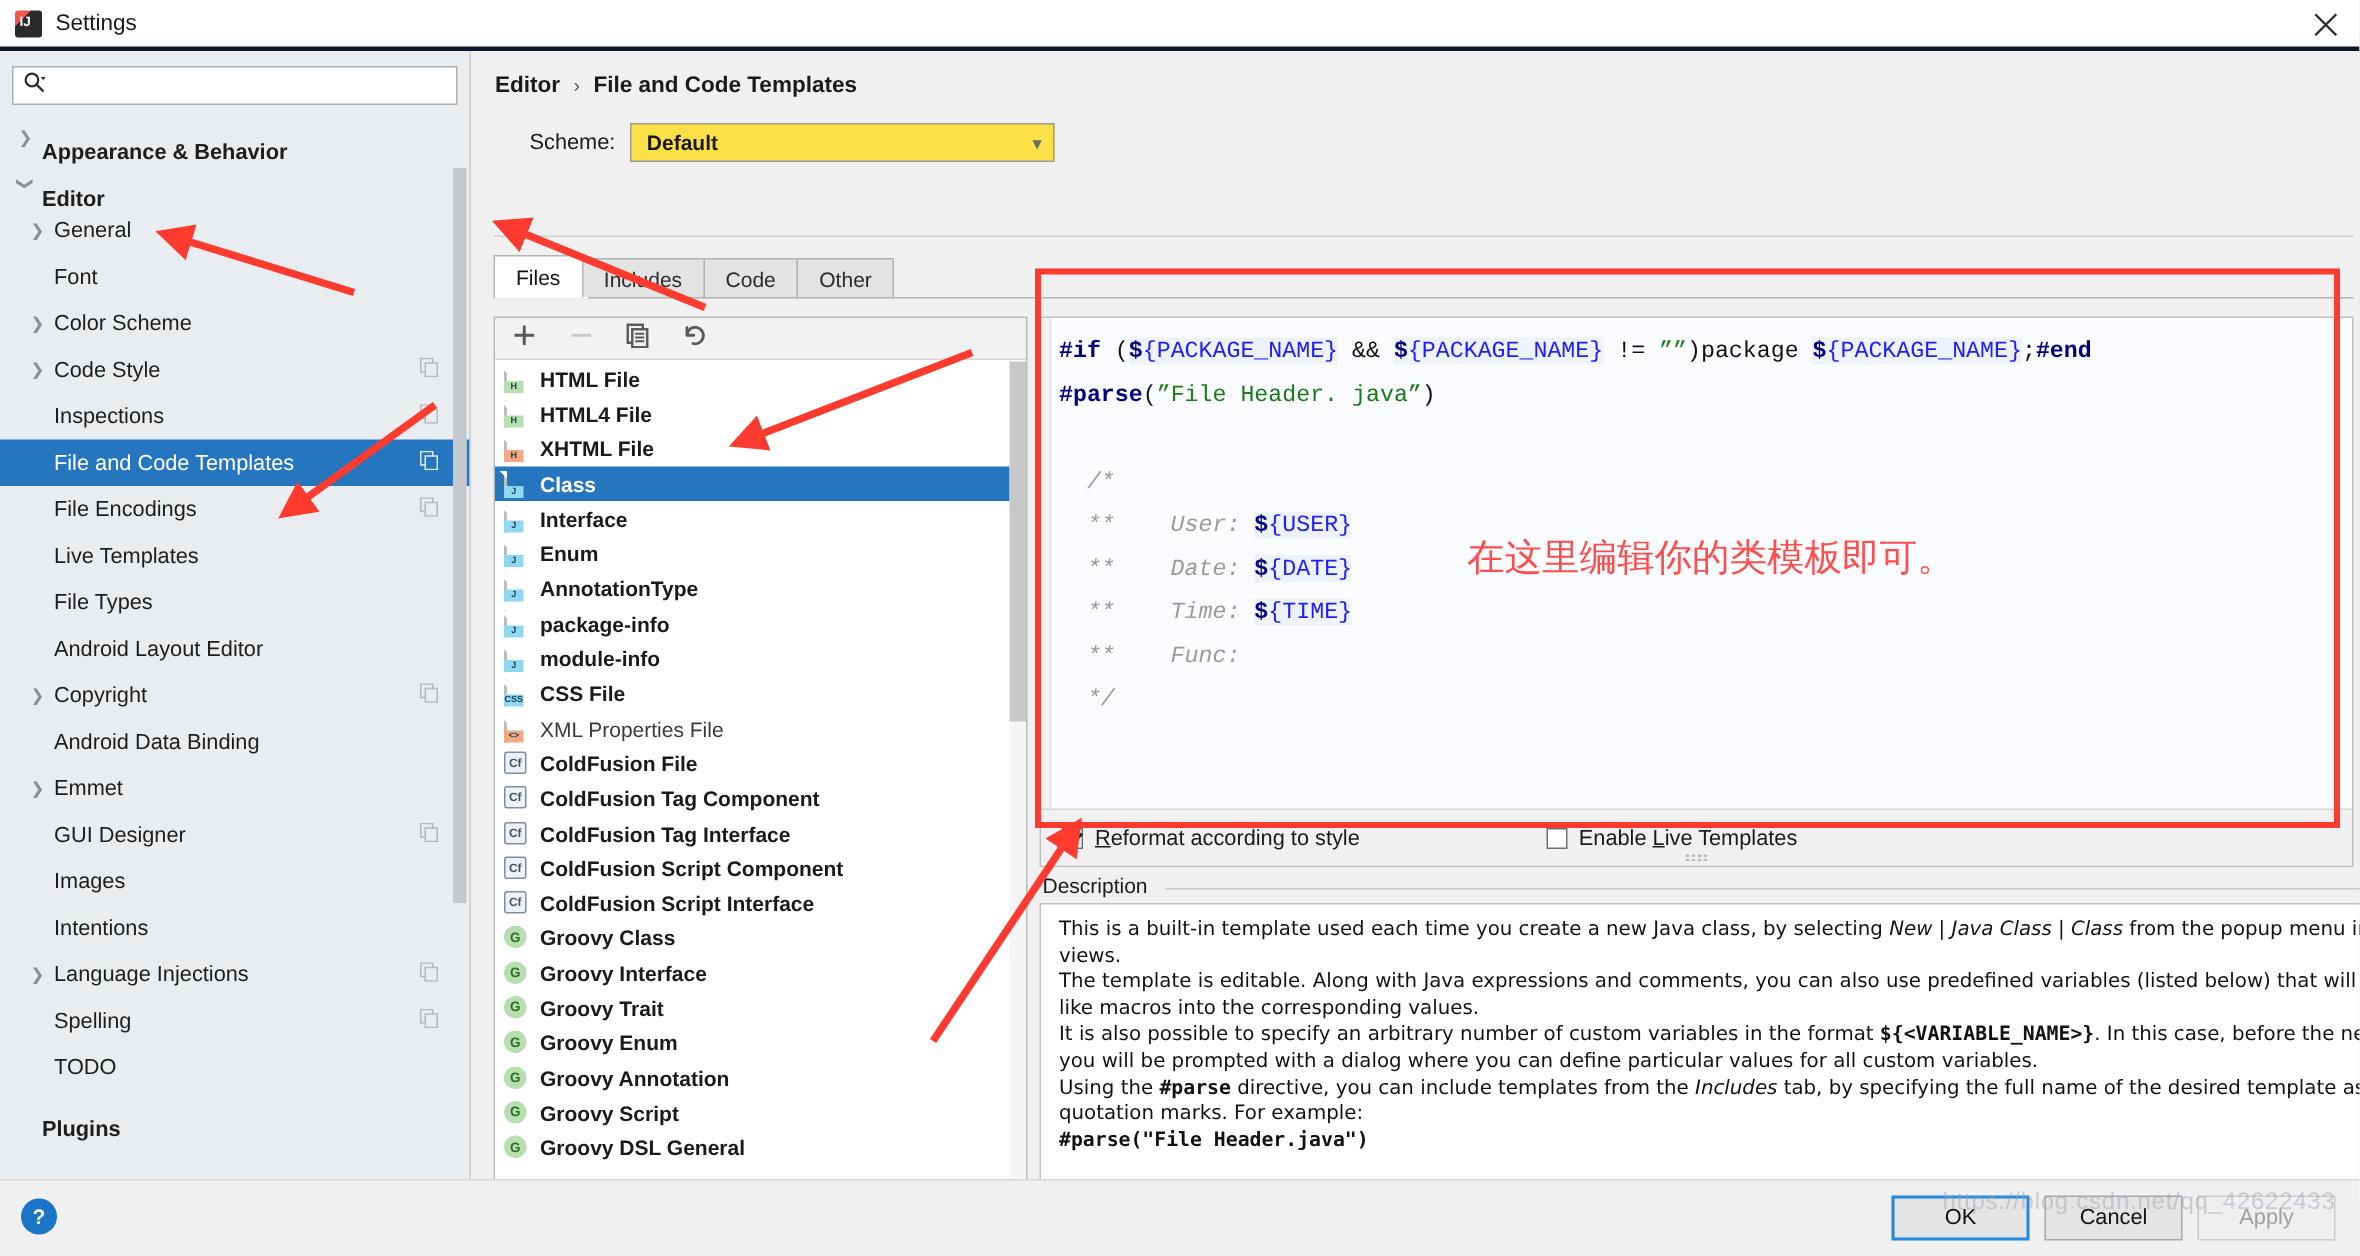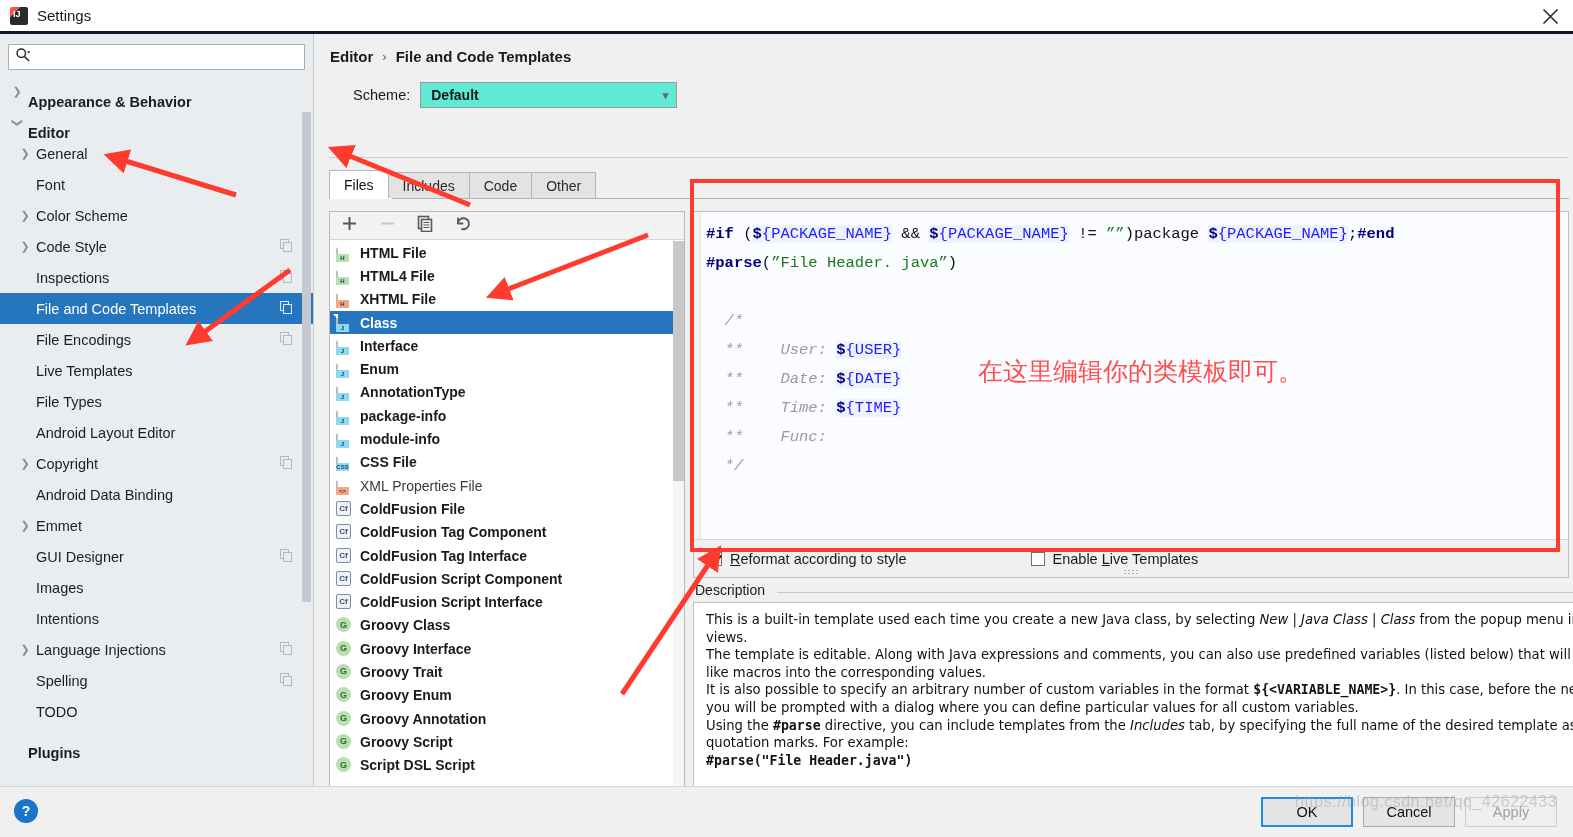--- a/index.html
+++ b/index.html
@@ -105,22 +105,22 @@
     display: flex; align-items: center; gap: 9px;
   }
   .breadcrumb .sep { color: #5d5d5d; font-weight: normal; font-size: 13px; }
 
   .scheme-row {
     position: absolute; left: 14px; top: 48px;
     display: flex; align-items: center;
   }
   .scheme-label { font-size: 14.5px; color: #1a1a1a; margin-right: 10px; margin-left: 24px; }
   .scheme-select {
-    width: 257px; height: 26px;
-    background: #5eead4; border: 1px solid #9a9a9a;
+    width: 283px; height: 26px;
+    background: #fde047; border: 1px solid #9a9a9a;
     display: flex; align-items: center; justify-content: space-between;
     padding: 0 8px 0 10px;
     font-size: 14px; font-weight: bold; color: #1a1a1a;
     cursor: pointer;
   }
   .chev { color: #6a6a6a; font-size: 11px; }
 
   .hr-sep {
     position: absolute; left: 14px; top: 123px; width: 1240px; height: 1px;
     background: #cfcfcf;
@@ -641,21 +641,21 @@
           <div class="row">
             <span class="ico">
               <span class="ic-circ">G</span>
             </span>
             <span class="rname">Groovy Script</span>
           </div>
           <div class="row">
             <span class="ico">
               <span class="ic-circ">G</span>
             </span>
-            <span class="rname">Script DSL Script</span>
+            <span class="rname">Groovy DSL General</span>
           </div>
         </div>
       <div class="list-scroll-track"></div>
       <div class="list-scroll-thumb"></div>
     </div>
 
     <div class="editor-panel">
       <div class="editor-area">
         <div class="gutter"></div>
         <div class="code" id="code"><div><span class="c-dir">#if</span><span class="c-plain"> (</span><span class="c-dollar">$</span><span class="c-var">{PACKAGE_NAME}</span><span class="c-plain"> &amp;&amp; </span><span class="c-dollar">$</span><span class="c-var">{PACKAGE_NAME}</span><span class="c-plain"> != </span><span class="c-str">””</span><span class="c-plain">)</span><span class="c-plain">package </span><span class="c-dollar">$</span><span class="c-var">{PACKAGE_NAME}</span><span class="c-plain">;</span><span class="c-dir">#end</span></div><div><span class="c-dir">#parse</span><span class="c-plain">(</span><span class="c-str">”File Header. java”</span><span class="c-plain">)</span></div><div>&nbsp;</div><div><span class="c-cmt">  /*</span></div><div><span class="c-cmt">  **    User: </span><span class="c-dollar">$</span><span class="c-var">{USER}</span></div><div><span class="c-cmt">  **    Date: </span><span class="c-dollar">$</span><span class="c-var">{DATE}</span></div><div><span class="c-cmt">  **    Time: </span><span class="c-dollar">$</span><span class="c-var">{TIME}</span></div><div><span class="c-cmt">  **    Func:</span></div><div><span class="c-cmt">  */</span></div></div>

